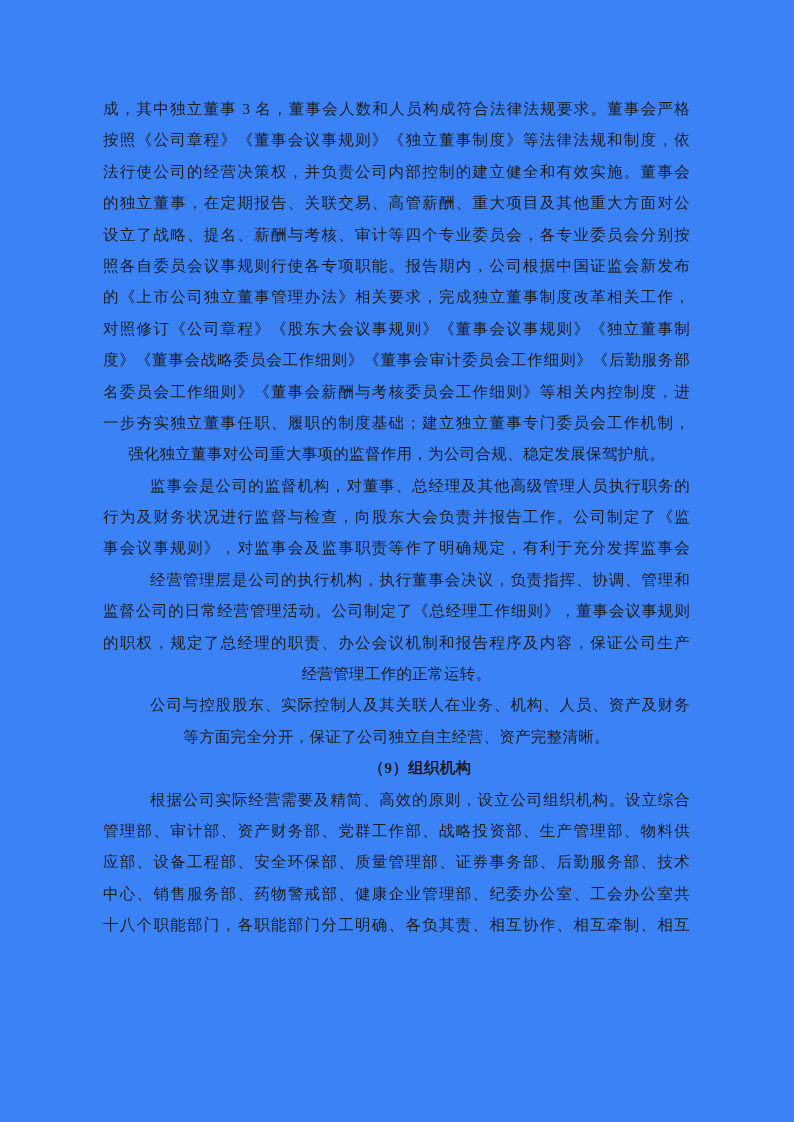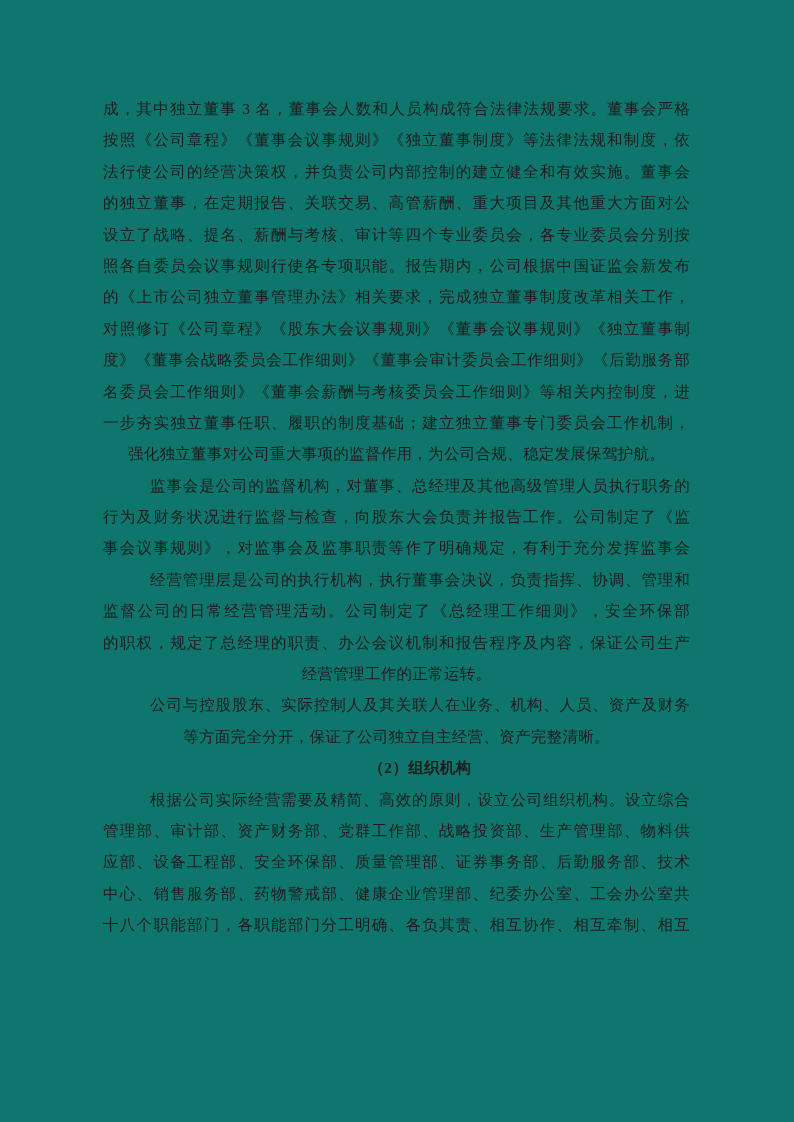--- a/index.html
+++ b/index.html
@@ -39,43 +39,43 @@
   .line.indent {
     text-indent: 47px;
   }
   .line.bold {
     font-weight: 700;
   }
 </style>
 </head>
 <body>
 
-<div class="page" style="background: #0f766e; color: rgb(28, 28, 28);">
+<div class="page" style="background: #3b82f6; color: rgb(28, 28, 28);">
   <div class="text-block">
       <div class="line justify">成，其中独立董事 3 名，董事会人数和人员构成符合法律法规要求。董事会严格</div>
       <div class="line justify">按照《公司章程》《董事会议事规则》《独立董事制度》等法律法规和制度，依</div>
       <div class="line justify">法行使公司的经营决策权，并负责公司内部控制的建立健全和有效实施。董事会</div>
       <div class="line justify">的独立董事，在定期报告、关联交易、高管薪酬、重大项目及其他重大方面对公</div>
       <div class="line justify">设立了战略、提名、薪酬与考核、审计等四个专业委员会，各专业委员会分别按</div>
       <div class="line justify">照各自委员会议事规则行使各专项职能。报告期内，公司根据中国证监会新发布</div>
       <div class="line justify">的《上市公司独立董事管理办法》相关要求，完成独立董事制度改革相关工作，</div>
       <div class="line justify">对照修订《公司章程》《股东大会议事规则》《董事会议事规则》《独立董事制</div>
       <div class="line justify">度》《董事会战略委员会工作细则》《董事会审计委员会工作细则》《后勤服务部</div>
       <div class="line justify">名委员会工作细则》《董事会薪酬与考核委员会工作细则》等相关内控制度，进</div>
       <div class="line justify">一步夯实独立董事任职、履职的制度基础；建立独立董事专门委员会工作机制，</div>
       <div class="line">强化独立董事对公司重大事项的监督作用，为公司合规、稳定发展保驾护航。</div>
       <div class="line indent justify">监事会是公司的监督机构，对董事、总经理及其他高级管理人员执行职务的</div>
       <div class="line justify">行为及财务状况进行监督与检查，向股东大会负责并报告工作。公司制定了《监</div>
       <div class="line justify">事会议事规则》，对监事会及监事职责等作了明确规定，有利于充分发挥监事会</div>
       <div class="line indent justify">经营管理层是公司的执行机构，执行董事会决议，负责指挥、协调、管理和</div>
-      <div class="line justify">监督公司的日常经营管理活动。公司制定了《总经理工作细则》，安全环保部</div>
+      <div class="line justify">监督公司的日常经营管理活动。公司制定了《总经理工作细则》，董事会议事规则</div>
       <div class="line justify">的职权，规定了总经理的职责、办公会议机制和报告程序及内容，保证公司生产</div>
       <div class="line">经营管理工作的正常运转。</div>
       <div class="line indent justify">公司与控股股东、实际控制人及其关联人在业务、机构、人员、资产及财务</div>
       <div class="line">等方面完全分开，保证了公司独立自主经营、资产完整清晰。</div>
-      <div class="line indent bold">（2）组织机构</div>
+      <div class="line indent bold">（9）组织机构</div>
       <div class="line indent justify">根据公司实际经营需要及精简、高效的原则，设立公司组织机构。设立综合</div>
       <div class="line justify">管理部、审计部、资产财务部、党群工作部、战略投资部、生产管理部、物料供</div>
       <div class="line justify">应部、设备工程部、安全环保部、质量管理部、证券事务部、后勤服务部、技术</div>
       <div class="line justify">中心、销售服务部、药物警戒部、健康企业管理部、纪委办公室、工会办公室共</div>
       <div class="line justify">十八个职能部门，各职能部门分工明确、各负其责、相互协作、相互牵制、相互</div>
     </div>
 </div>
 
 </body></html>

